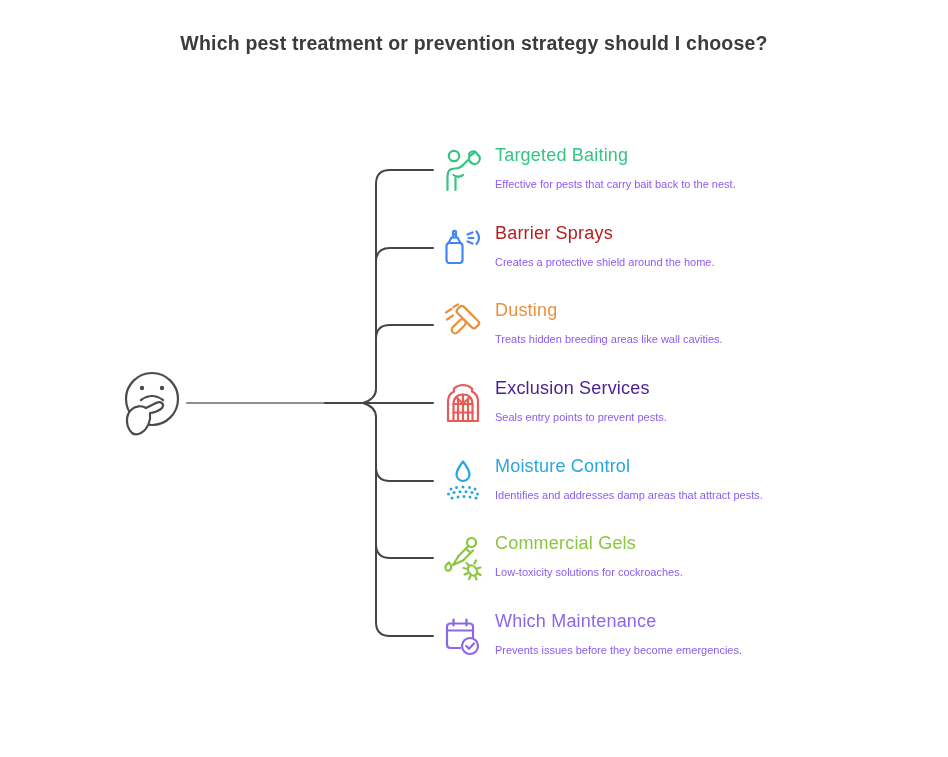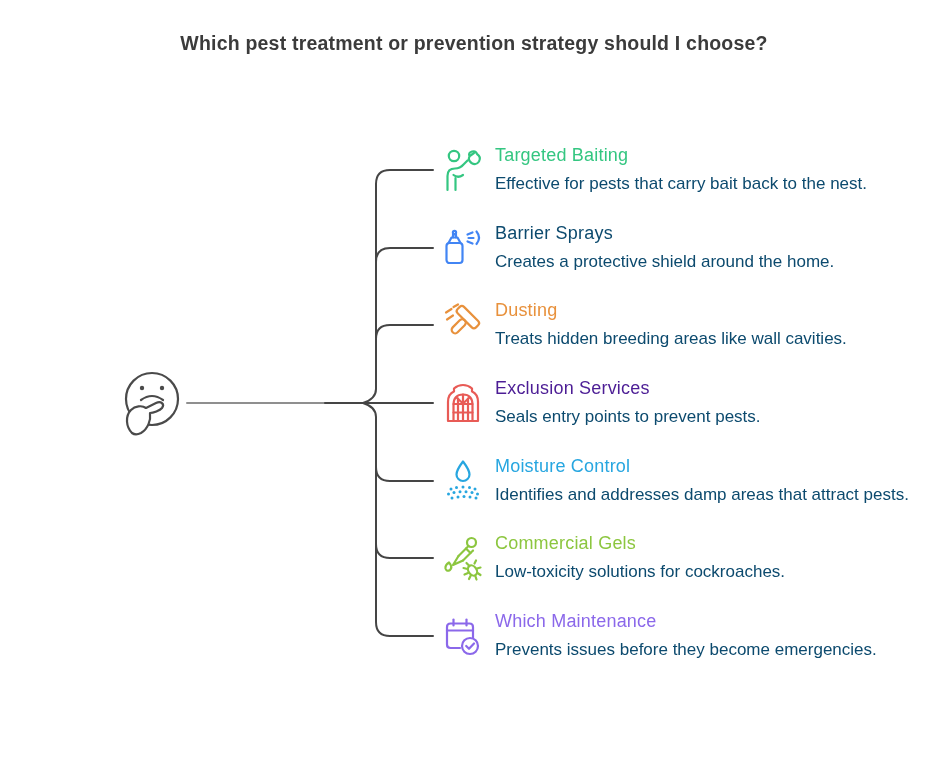--- a/index.html
+++ b/index.html
@@ -18,21 +18,21 @@
   .row-3{top:377px}.row-4{top:455px}.row-5{top:532px}.row-6{top:610px}
   .icon-box{
     width:44px;height:48px;margin-top:2px;flex:0 0 44px;
     display:flex;align-items:center;justify-content:center;
   }
   .icon-box svg{display:block;}
   .icon-stroke{stroke:currentColor;fill:none;stroke-width:2.2;stroke-linecap:round;stroke-linejoin:round;}
   .icon-fill{fill:currentColor;stroke:none;}
   .row-text{margin-left:10px;}
   .row-title{font-size:18px;line-height:22px;font-weight:400;letter-spacing:.2px;}
-  .row-desc{margin-top:9px;font-size:17px;line-height:18px;color:#0c4a6e;}
+  .row-desc{margin-top:9px;font-size:11px;line-height:18px;color:#8b5cf6;}
   .tree-line{stroke:#454545;stroke-width:2;fill:none;stroke-linecap:round;stroke-linejoin:round;}
   .feeder-line{stroke:#8f8f8f;stroke-width:2;fill:none;stroke-linecap:round;}
   .face-stroke{stroke:#4a4a4a;stroke-width:2.2;fill:none;stroke-linecap:round;stroke-linejoin:round;}
   .face-fillwhite{fill:#ffffff;stroke:#4a4a4a;stroke-width:2.2;stroke-linecap:round;stroke-linejoin:round;}
   .face-dot{fill:#4a4a4a;stroke:none;}
 </style>
 </head>
 <body>
 
 <svg class="connector-layer" viewBox="0 0 948 757">
@@ -85,21 +85,21 @@
         <path d="M10,12.5 V9.5 H13 V12.5"></path>
         <circle cx="11.5" cy="7.5" r="1.6"></circle>
         <path d="M24.5,9.5 L29.5,7.5"></path>
         <path d="M25.5,13 H30.5"></path>
         <path d="M24.5,16.5 L29.5,18.5"></path>
         <path d="M33.5,6.5 Q38.5,12.5 33.5,19"></path>
       </g>
     </svg>
   </div>
   <div class="row-text">
-    <div class="row-title" style="color: #0c4a6e;">Barrier Sprays</div>
+    <div class="row-title" style="color: #b91c1c;">Barrier Sprays</div>
     <div class="row-desc">Creates a protective shield around the home.</div>
   </div>
 </div>
 
 <div class="branch-row row-2">
   <div class="icon-box">
     <svg width="40" height="46" viewBox="0 0 40 46" style="color: rgb(232, 145, 60);">
       <g class="icon-stroke">
         <g transform="rotate(45 21 19)">
           <rect x="8" y="9" width="26" height="9" rx="3"></rect>

